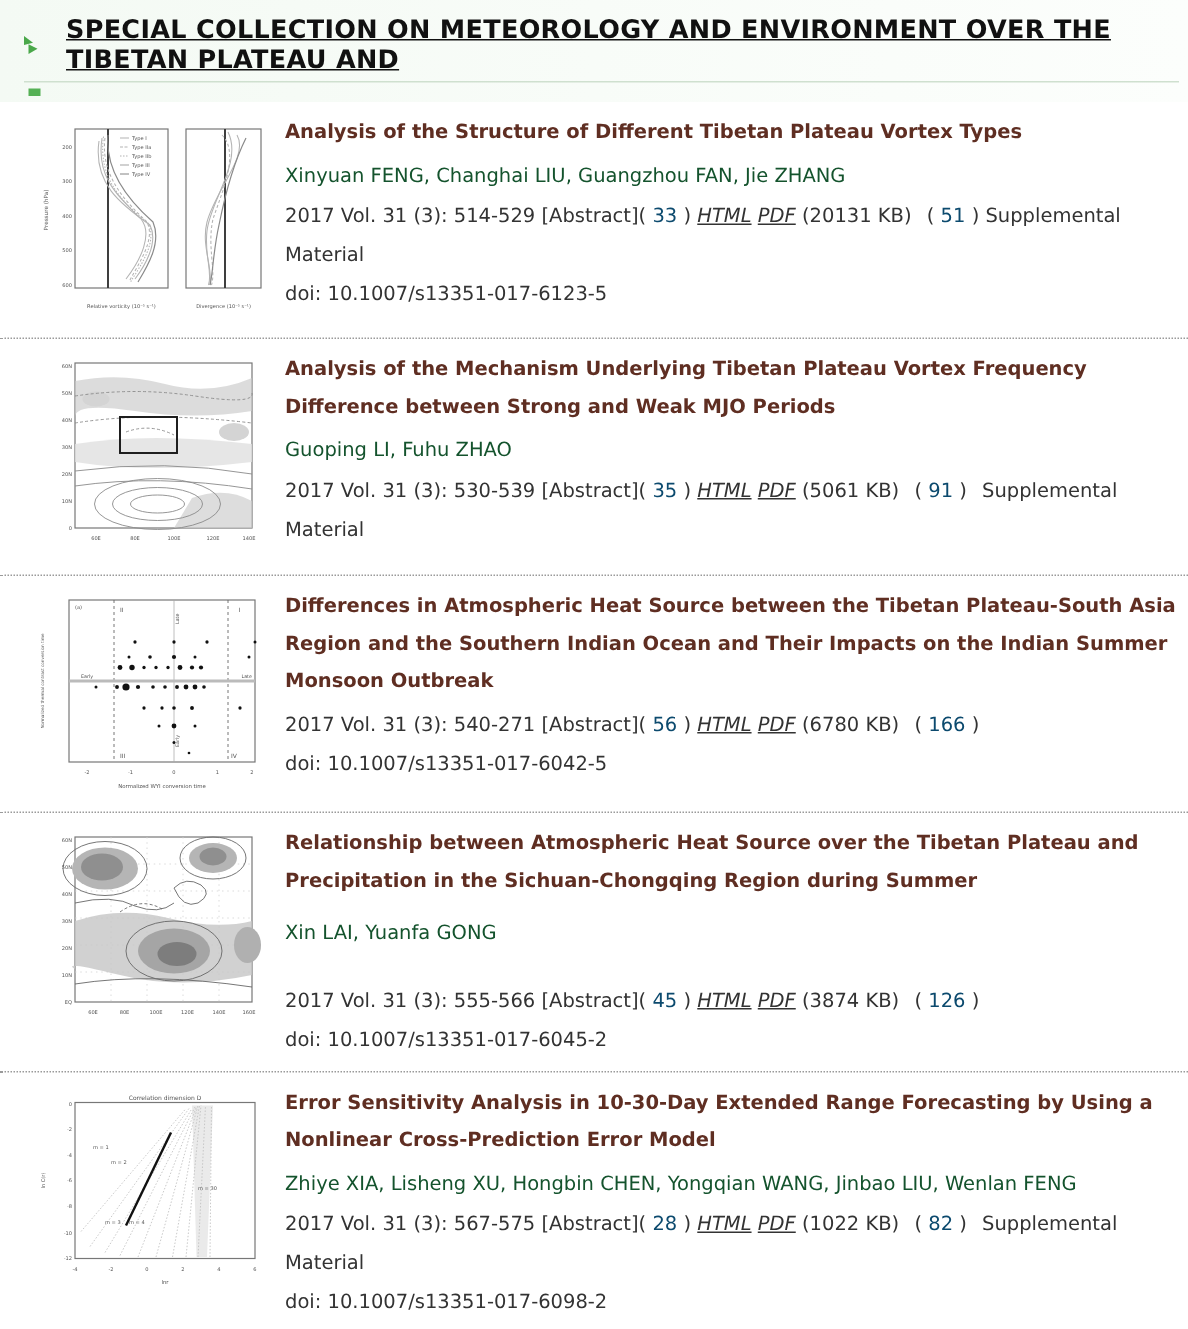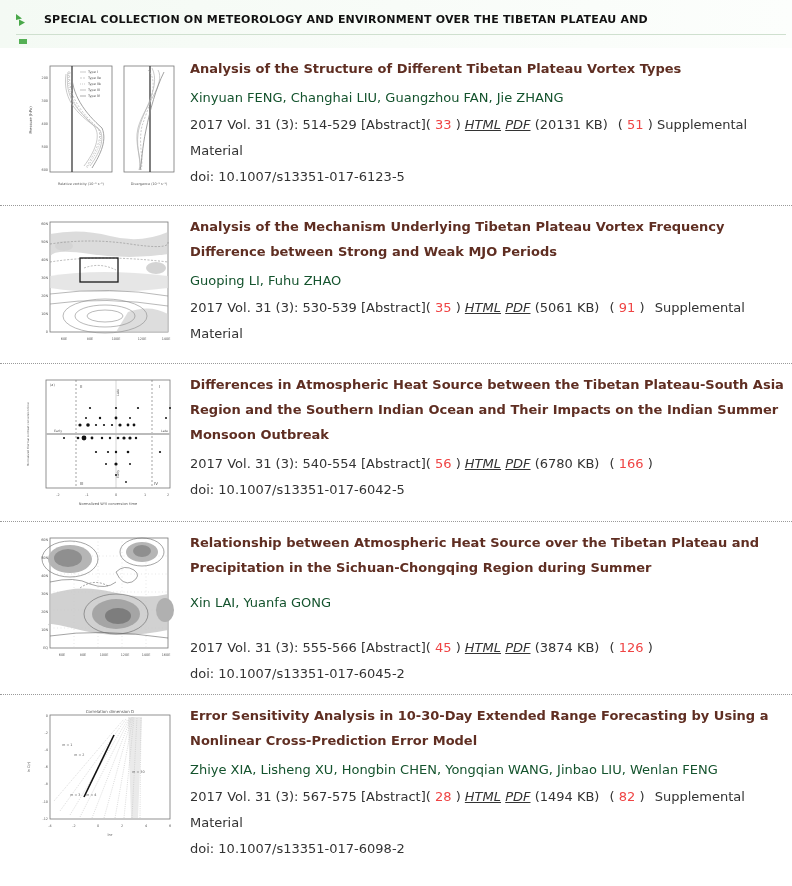--- a/index.html
+++ b/index.html
@@ -9,42 +9,42 @@
     font-family:"DejaVu Sans","Liberation Sans",sans-serif;
     font-size:13px; color:#333;
   }
   
   .collection-header {
     position:relative; padding:10px 6px 4px 6px;
     background:linear-gradient(90deg,#f4faf4,#fcfefc);
   }
   .hdr-row1 { display:flex; align-items:center; padding-left:8px; }
   .hdr-chevron { width:14px; height:14px; flex:none; margin-right:16px; }
-  .hdr-title { font-weight:bold; color:#111; font-size:11px; letter-spacing:.2px; line-height:20px; }
+  .hdr-title { font-weight:bold; color:#111; font-size:17px; letter-spacing:.2px; line-height:20px;text-decoration:underline; }
   .hdr-row2 { display:flex; align-items:center; margin-top:4px; }
   .hdr-row2 .hdr-title { flex:none; }
   .hdr-line { flex:1; height:1px; background:#cfe0cf; margin-left:10px; }
   .green-bullet { width:8px; height:5px; background:#55b055; margin:4px 0 0 13px; }
   
   .article-row {
     display:flex; padding:6px 0 7px 0;
     border-bottom:1px dotted #9a9a9a;
   }
   .article-row:last-child { border-bottom:none; }
   .thumb-col { width:190px; flex:none; padding:4px 0 0 20px; }
   .thumb-box { width:160px; height:140px; background:#fff; cursor:pointer; }
   .content-col { flex:1; padding-right:8px; }
   .article-title {
     color:#5f2e22; font-weight:bold; font-size:13px;
     line-height:25px; margin:2px 0 4px 0; cursor:pointer;
   }
   .article-authors { color:#14532d; line-height:25px; margin-bottom:2px; }
   .article-meta { color:#333; line-height:26px; }
   .article-doi { color:#333; line-height:26px; }
-  .red { color:#ef4444; }
+  .red { color:#0c4a6e; }
   .link { color:#333; text-decoration:underline; cursor:pointer;font-style:italic; }
   .plainlink { color:#333; text-decoration:none; cursor:pointer; }
   .gap-left { margin-left:6px; }
   
   svg text { font-family:"DejaVu Sans","Liberation Sans",sans-serif; fill:#555; }
   .ax { stroke:#777; fill:none; stroke-width:.8; }
   .curve { stroke:#b3b3b3; fill:none; stroke-width:.7; }
   .curved { stroke:#8a8a8a; fill:none; stroke-width:.8; }
   .zero { stroke:#3a3a3a; stroke-width:1.3; }
 </style>
@@ -262,21 +262,21 @@
           <text x="148" y="122">2</text>
         </g>
         <text x="88" y="131" font-size="3.6" text-anchor="middle">Normalized WYI conversion time</text>
         <text x="9" y="60" font-size="2.8" text-anchor="middle" transform="rotate(-90 9 60)">Normalized thermal contrast conversion time</text>
       </svg>
     </div>
   </div>
   <div class="content-col">
     <div class="article-title">Differences in Atmospheric Heat Source between the Tibetan Plateau-South Asia Region and the Southern Indian Ocean and Their Impacts on the Indian Summer Monsoon Outbreak</div>
     <div class="article-meta">
-      <span>2017 Vol. 31 (3): 540-554</span>
+      <span>2017 Vol. 31 (3): 540-271</span>
       <span>[Abstract](</span>
       <span class="red">56</span>
       <span>)</span>
       <a class="link">HTML</a>
       <a class="link">PDF</a>
       <span>(6780 KB)</span>
       <span class="gap-left">(</span>
       <span class="red">166</span>
       <span>)</span>
     </div>
@@ -416,21 +416,21 @@
   <div class="content-col">
     <div class="article-title">Error Sensitivity Analysis in 10-30-Day Extended Range Forecasting by Using a Nonlinear Cross-Prediction Error Model</div>
     <div class="article-authors">Zhiye XIA, Lisheng XU, Hongbin CHEN, Yongqian WANG, Jinbao LIU, Wenlan FENG</div>
     <div class="article-meta">
       <span>2017 Vol. 31 (3): 567-575</span>
       <span>[Abstract](</span>
       <span class="red">28</span>
       <span>)</span>
       <a class="link">HTML</a>
       <a class="link">PDF</a>
-      <span>(1494 KB)</span>
+      <span>(1022 KB)</span>
       <span class="gap-left">(</span>
       <span class="red">82</span>
       <span>)</span>
       <a class="plainlink gap-left">Supplemental Material</a>
     </div>
     <div class="article-doi">
       <span>doi:</span>
       <span>10.1007/s13351-017-6098-2</span>
     </div>
   </div>

